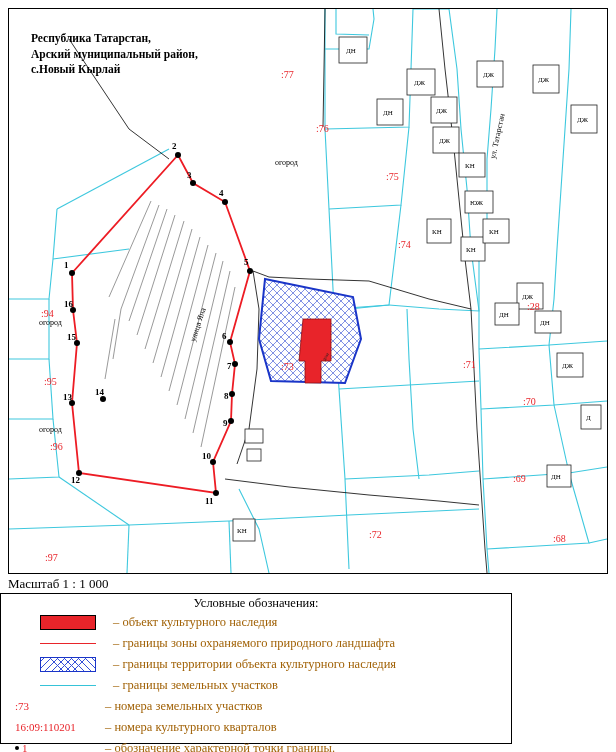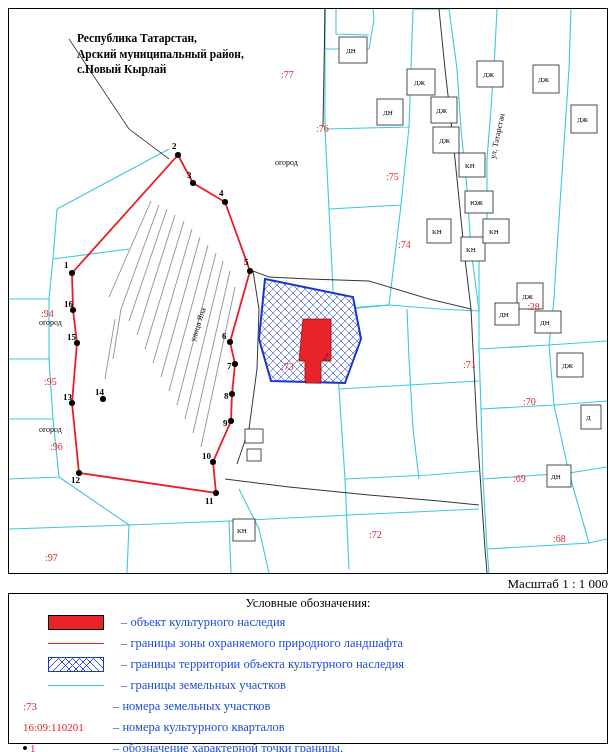--- a/index.html
+++ b/index.html
@@ -38,36 +38,35 @@
     position: absolute;
     left: 22px;
     top: 22px;
     width: 250px;
     font-family: "Liberation Serif", serif;
     font-size: 11.5px;
     font-weight: bold;
     line-height: 1.35;
     color: #000;
     white-space: pre-line;
-    margin-left: 46px;
   }
   .scale-line {
     position: absolute;
     left: 8px;
     top: 576px;
     width: 600px;
-    text-align: right;
+    text-align: left;
     font-size: 13px;
     color: #000;
   }
   .legend-frame {
     position: absolute;
-    left: 8px;
+    left: 0;
     top: 593px;
-    width: 600px;
+    width: 512px;
     height: 151px;
     border: 1px solid #000;
     box-sizing: border-box;
   }
   .legend-title {
     position: absolute;
     left: 0;
     top: 2px;
     width: 100%;
     text-align: center;
@@ -89,21 +88,21 @@
   .legend-sym {
     width: 90px;
     margin-left: 22px;
     display: flex;
     align-items: center;
     justify-content: center;
     height: 20px;
   }
   .legend-text {
     font-size: 12.5px;
-    color: #1d4ed8;
+    color: #a16207;
     white-space: nowrap;
   }
   .sym-fill-red {
     width: 56px;
     height: 15px;
     background: #e8242a;
     border: 1px solid #000;
     box-sizing: border-box;
   }
   .sym-hatch-blue {

